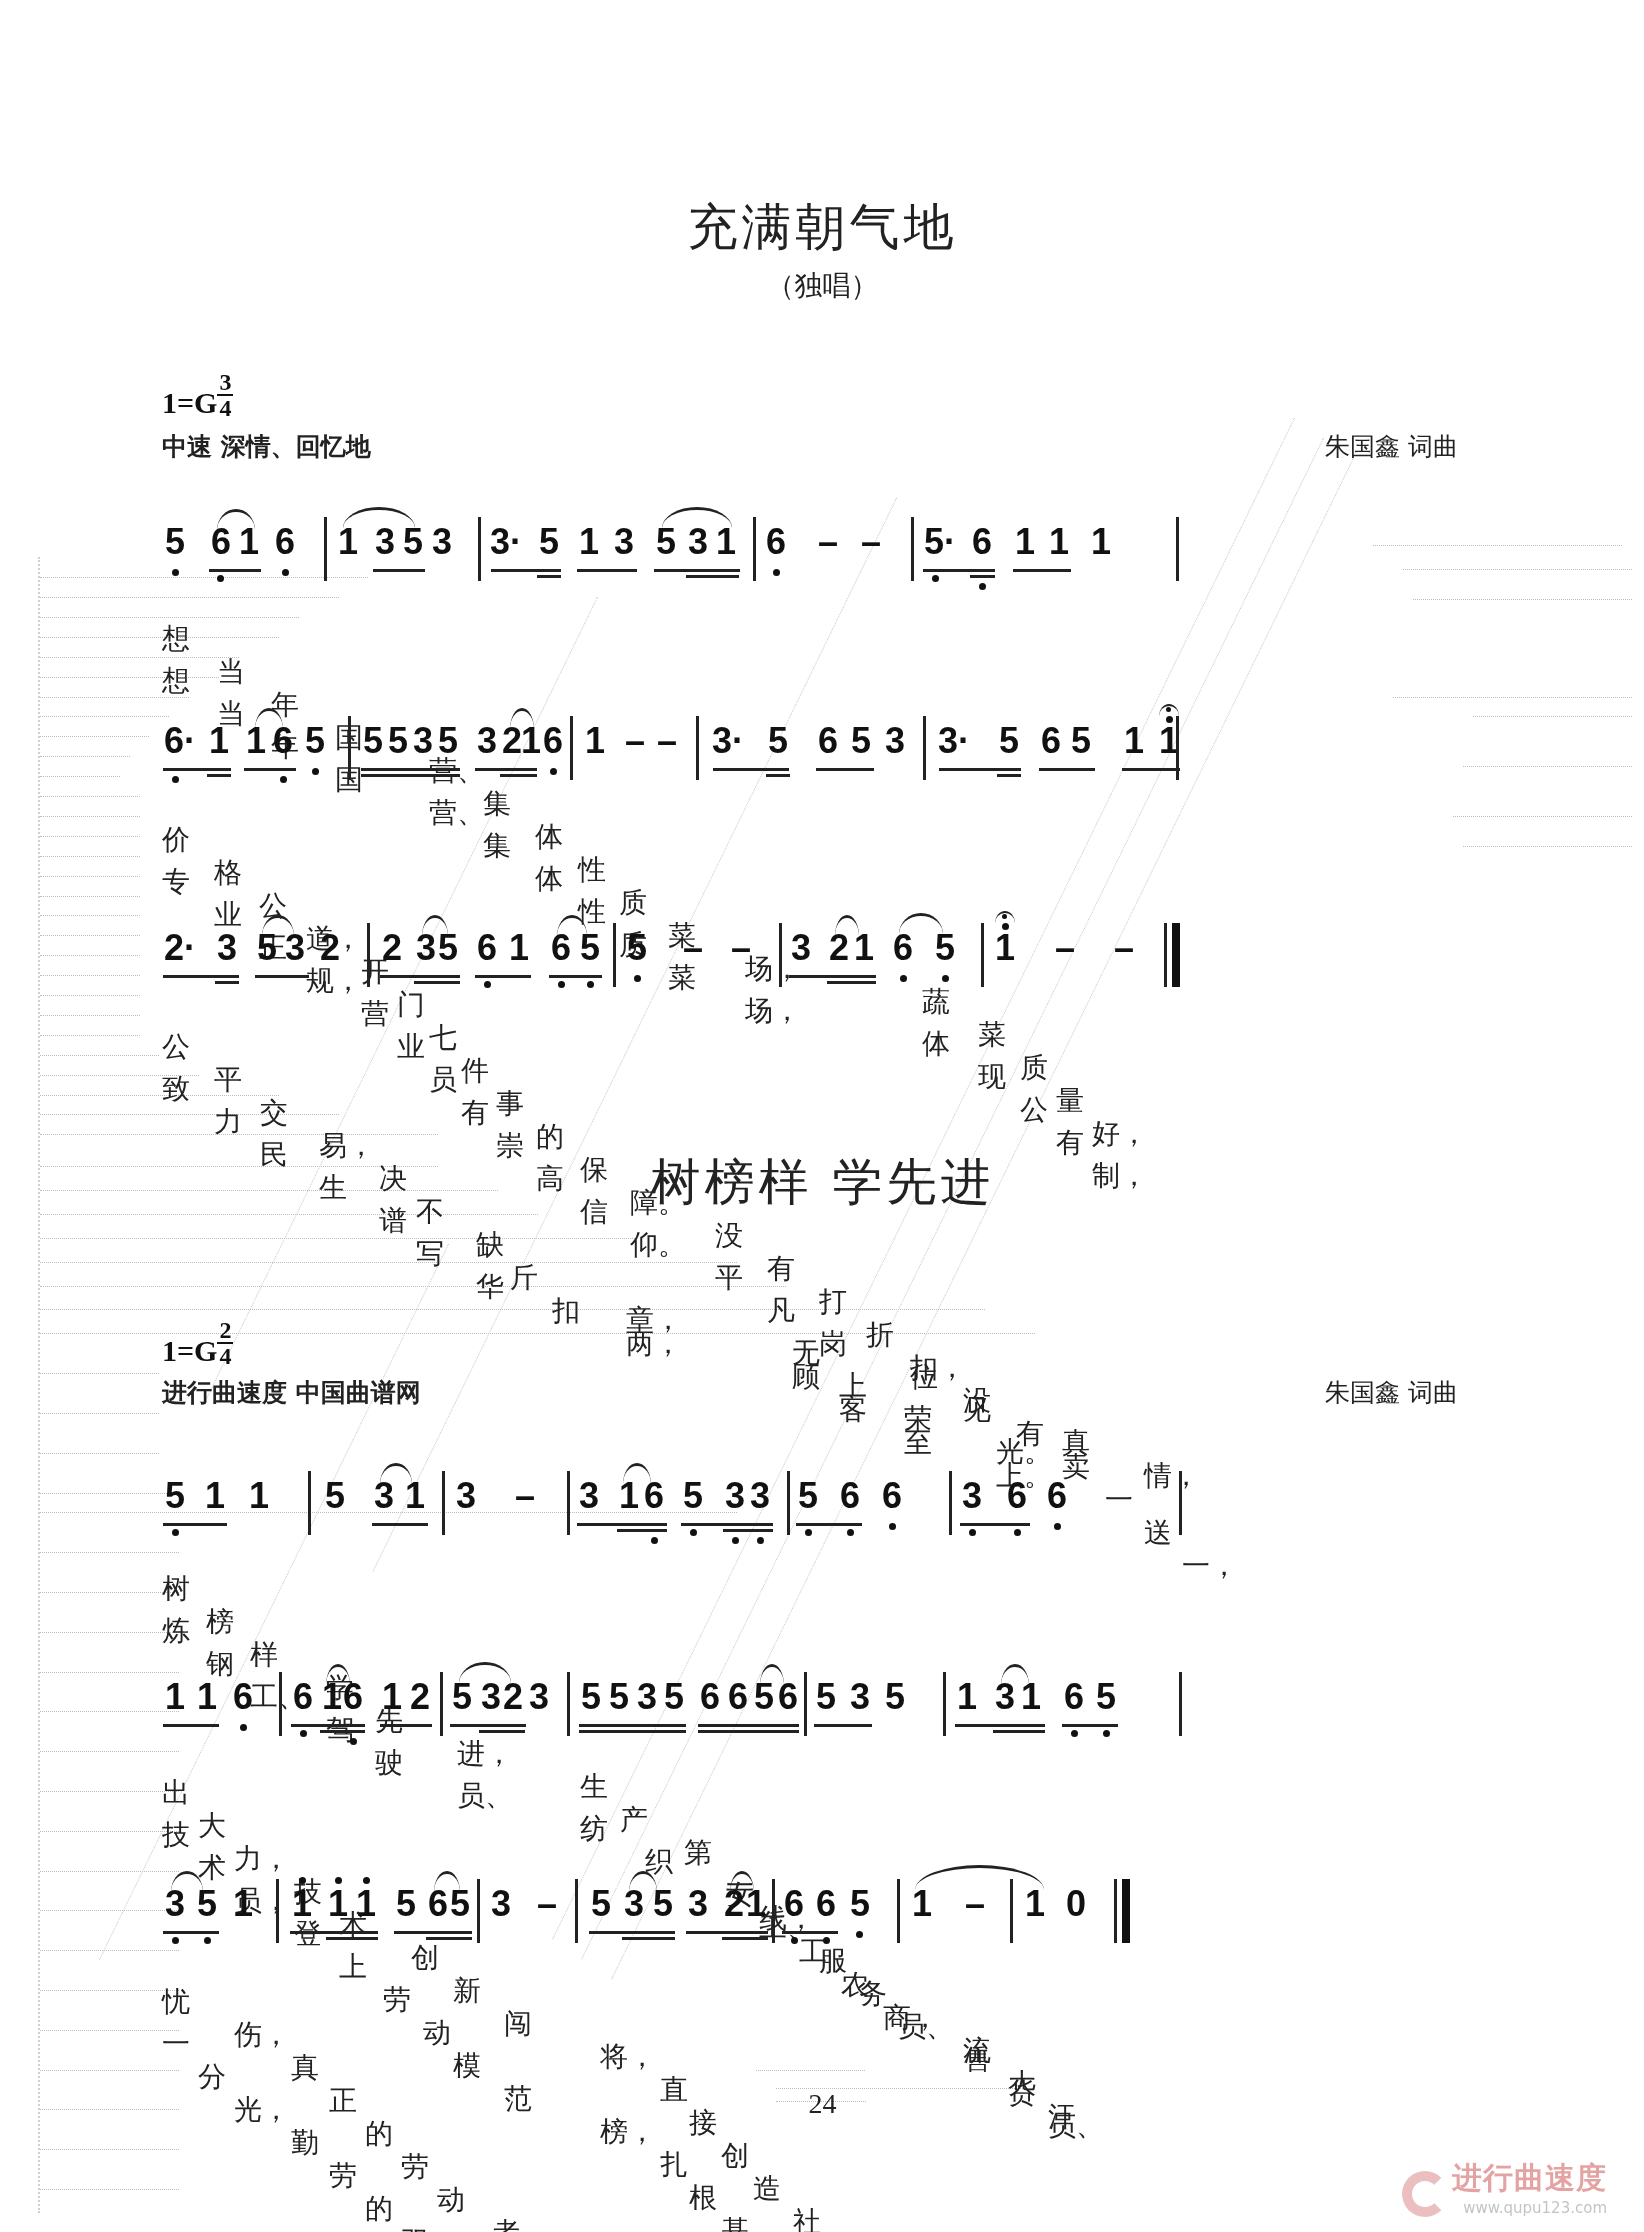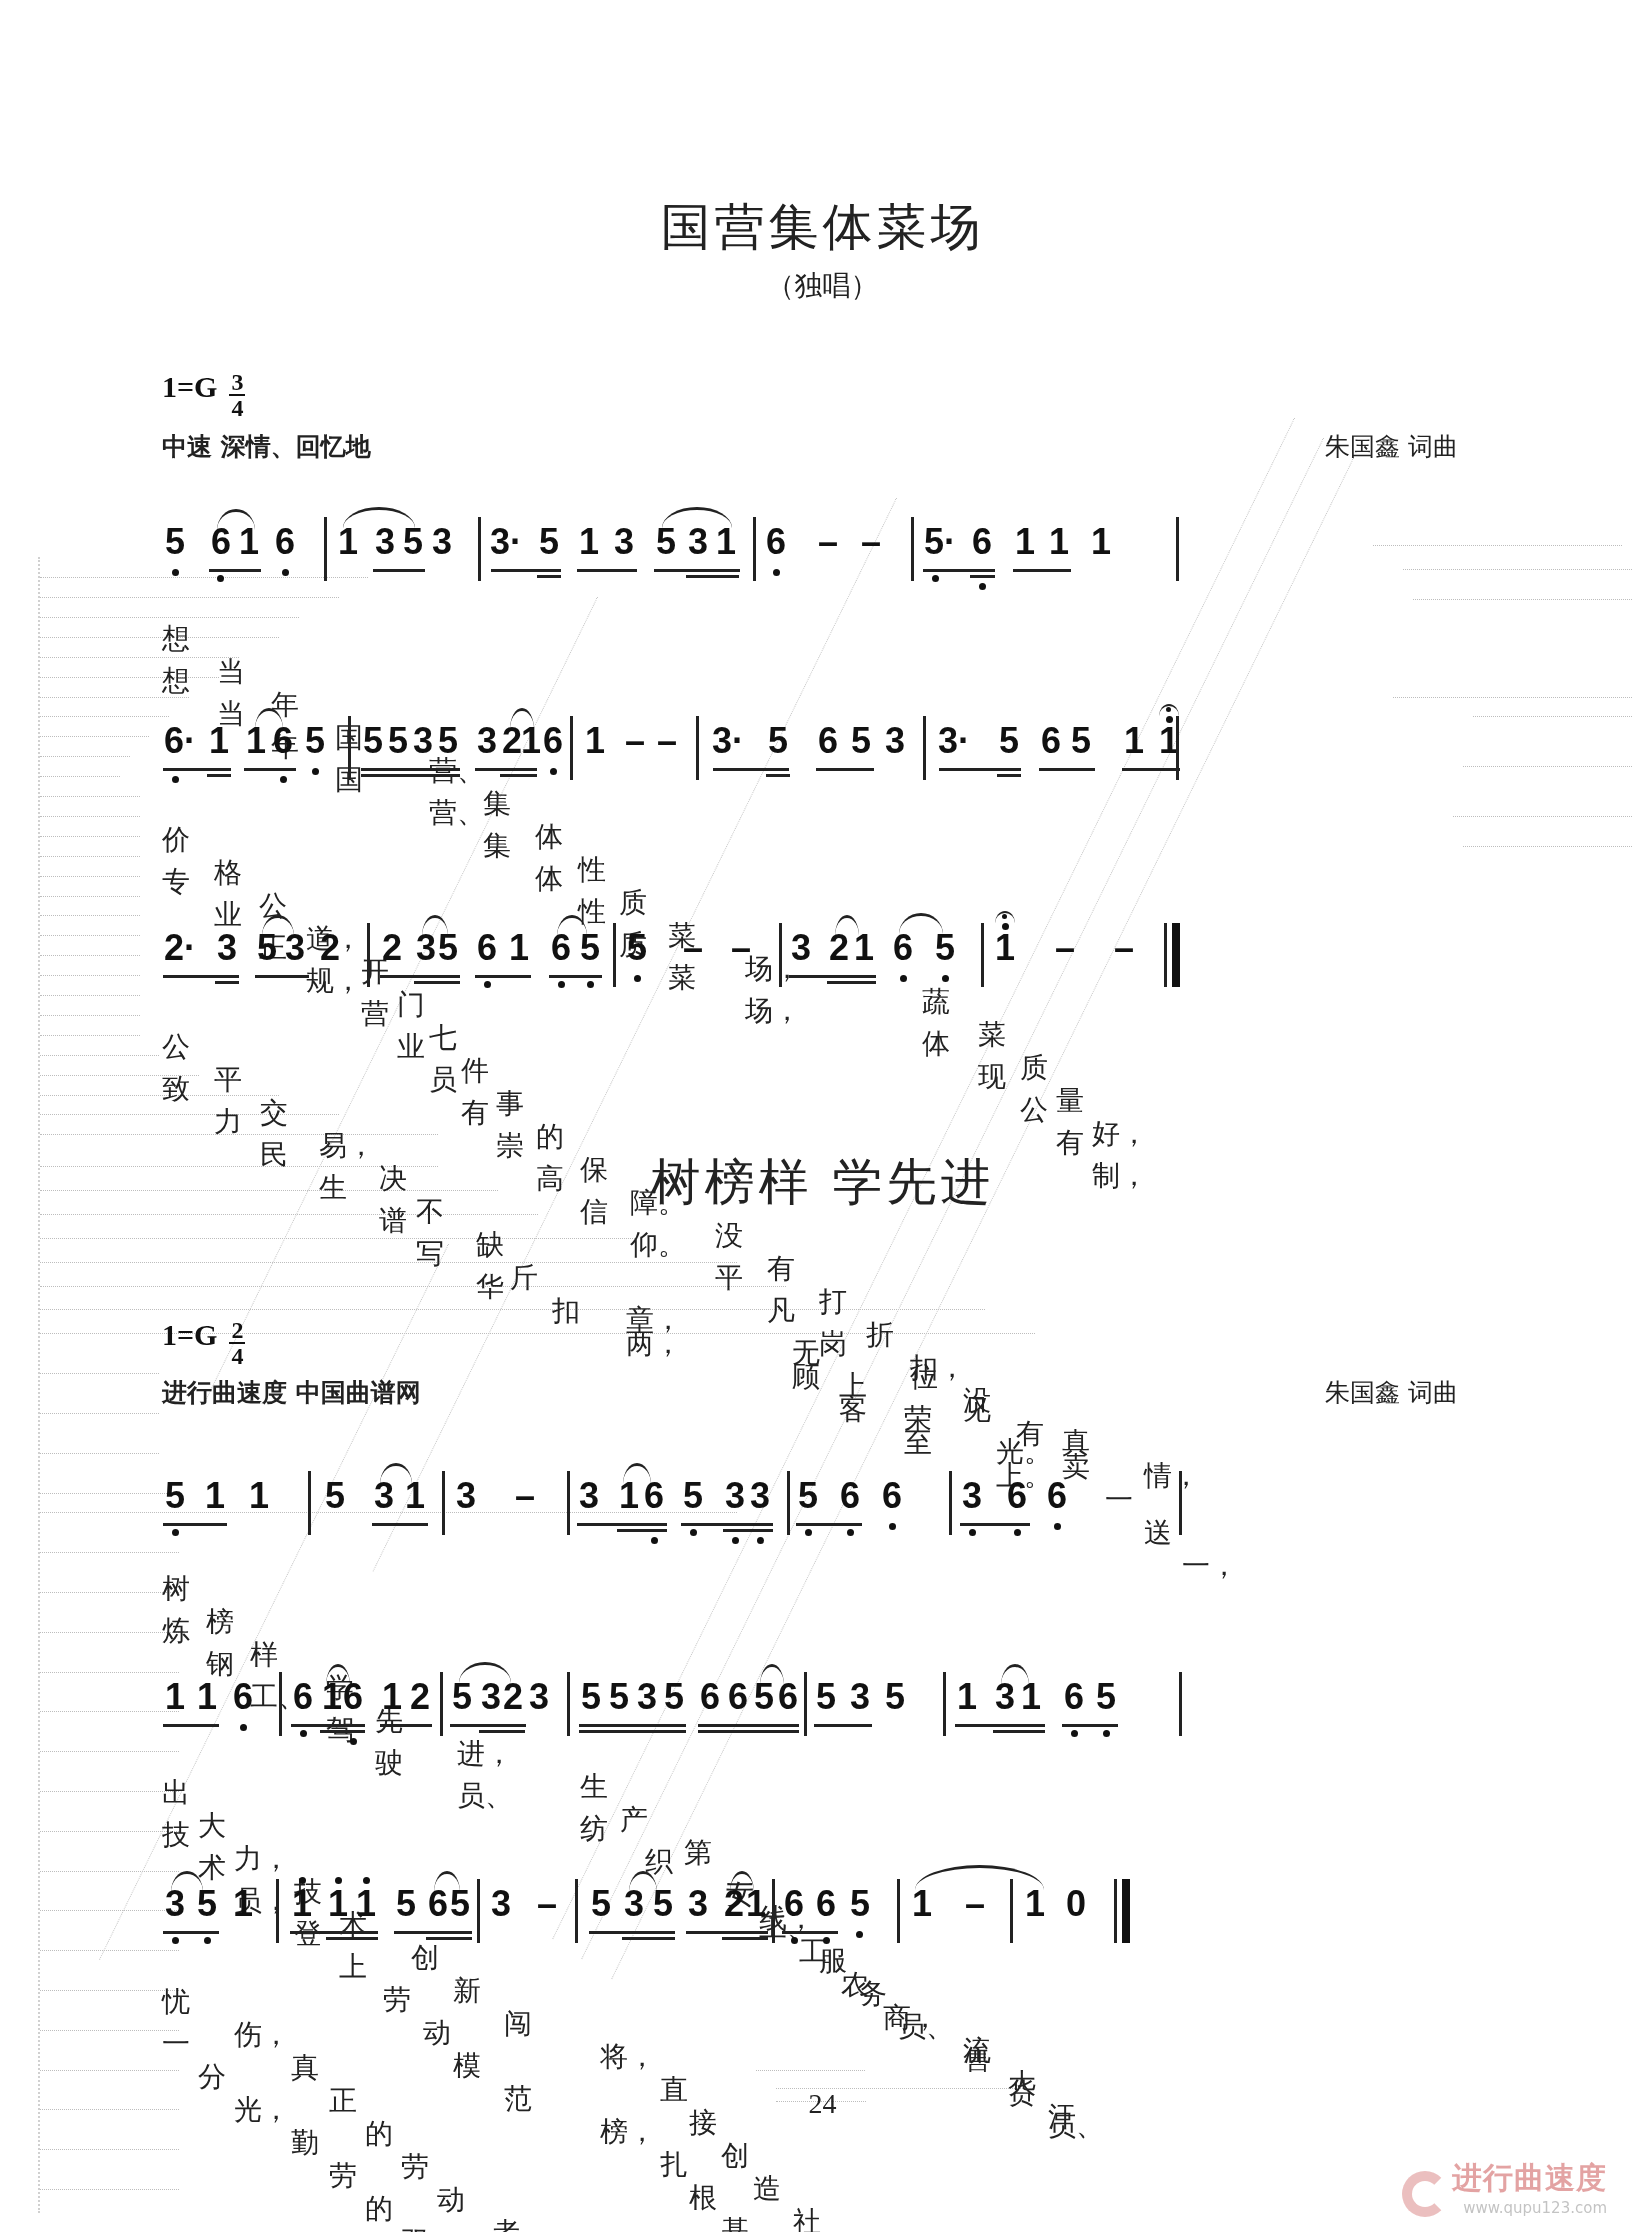--- a/index.html
+++ b/index.html
@@ -11,21 +11,21 @@
   
   .artifacts { position: absolute; inset: 0; pointer-events: none; }
   .hline { position: absolute; left: 40px; height: 0; border-top: 1px dotted #bdbdbd; }
   .diag { position: absolute; width: 0; border-left: 1px dotted #c8c8c8; transform-origin: top left; }
   .vdots { position: absolute; left: 38px; top: 557px; bottom: 20px; border-left: 2px dotted #d0d0d0; }
 
   .song-title { position: absolute; left: 0; width: 100%; text-align: center;
     font-family: "DejaVu Serif", serif; font-size: 50px; letter-spacing: 4px; color: #222; }
   .song-sub { position: absolute; left: 0; width: 100%; text-align: center;
     font-size: 28px; color: #222; }
-  .key { position: absolute; left: 162px; font-family: "Liberation Serif", serif; font-size: 30px; font-weight: bold; display:flex; align-items:flex-start; gap: 12px; }
+  .key { position: absolute; left: 162px; font-family: "Liberation Serif", serif; font-size: 30px; font-weight: bold; display:flex; align-items:flex-end; gap: 0; }
   .key .frac { display: inline-flex; flex-direction: column; align-items: center; line-height: 24px; font-size: 24px; }
   .key .frac span.num { border-bottom: 2px solid #111; padding: 0 2px; }
   .tempo { position: absolute; left: 162px; font-family: "DejaVu Sans", sans-serif; font-size: 25px; font-weight: bold; color: #222; }
   .credit { position: absolute; right: 187px; font-family: "DejaVu Sans", sans-serif; font-size: 25px; color: #222; }
 
   .staff { position: absolute; left: 159px; width: 1294px; height: 70px; }
   .bar { position: absolute; top: 0; width: 0; height: 64px; border-left: 3px solid #222; }
   .bar.final { border-left: 3px solid #222; }
   .bar.final::after { content: ""; position: absolute; left: 5px; top: 0; width: 8px; height: 64px; background: #111; }
   .note { position: absolute; top: 4px; font-family: "Liberation Sans", sans-serif; font-weight: bold; font-size: 36px; width: 24px; text-align: center; }
@@ -123,21 +123,21 @@
   <div class="hline" style="top:816px;left:1453px;width:179px"></div>
   <div class="hline" style="top:846px;left:1463px;width:169px"></div>
   <div class="diag" style="left:1294px;top:418px;height:1692px;transform:rotate(26deg)"></div>
   <div class="diag" style="left:1323px;top:438px;height:1692px;transform:rotate(26deg)"></div>
   <div class="diag" style="left:1353px;top:458px;height:1692px;transform:rotate(26deg)"></div>
   <div class="diag" style="left:896px;top:498px;height:1194px;transform:rotate(26deg)"></div>
   <div class="diag" style="left:597px;top:597px;height:896px;transform:rotate(26deg)"></div>
   <div class="diag" style="left:448px;top:1244px;height:796px;transform:rotate(26deg)"></div>
 </div>
 
-<div class="song-title" style="top:194px">国营集体菜场</div>
+<div class="song-title" style="top:194px">充满朝气地</div>
 <div class="song-sub" style="top:267px">（独唱）</div>
 
 <div class="key" style="top:370px">
   <span>1=G</span>
   <span class="frac">
     <span class="num">3</span>
     <span>4</span>
   </span>
 </div>
 <div class="tempo" style="top:430px">中速  深情、回忆地</div>

